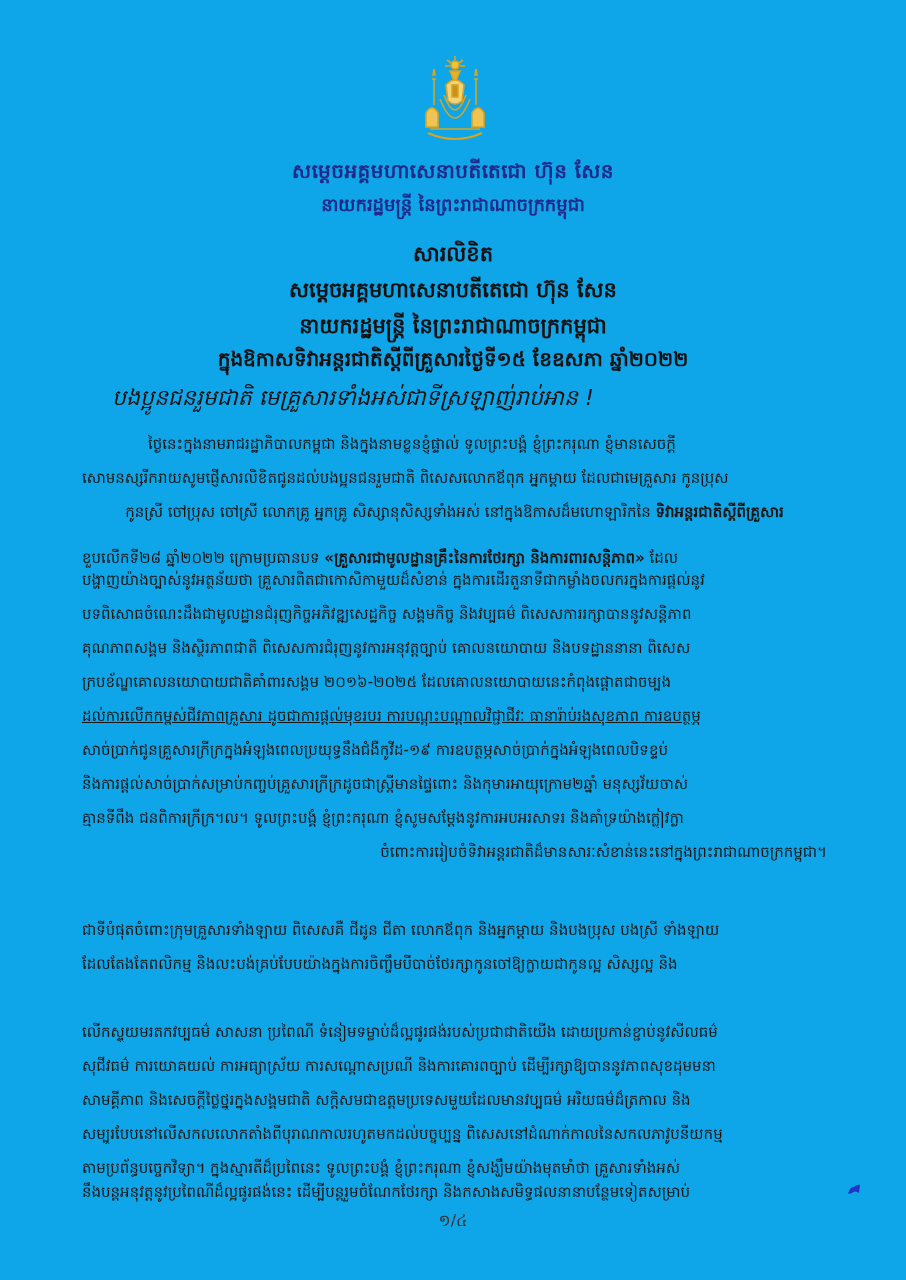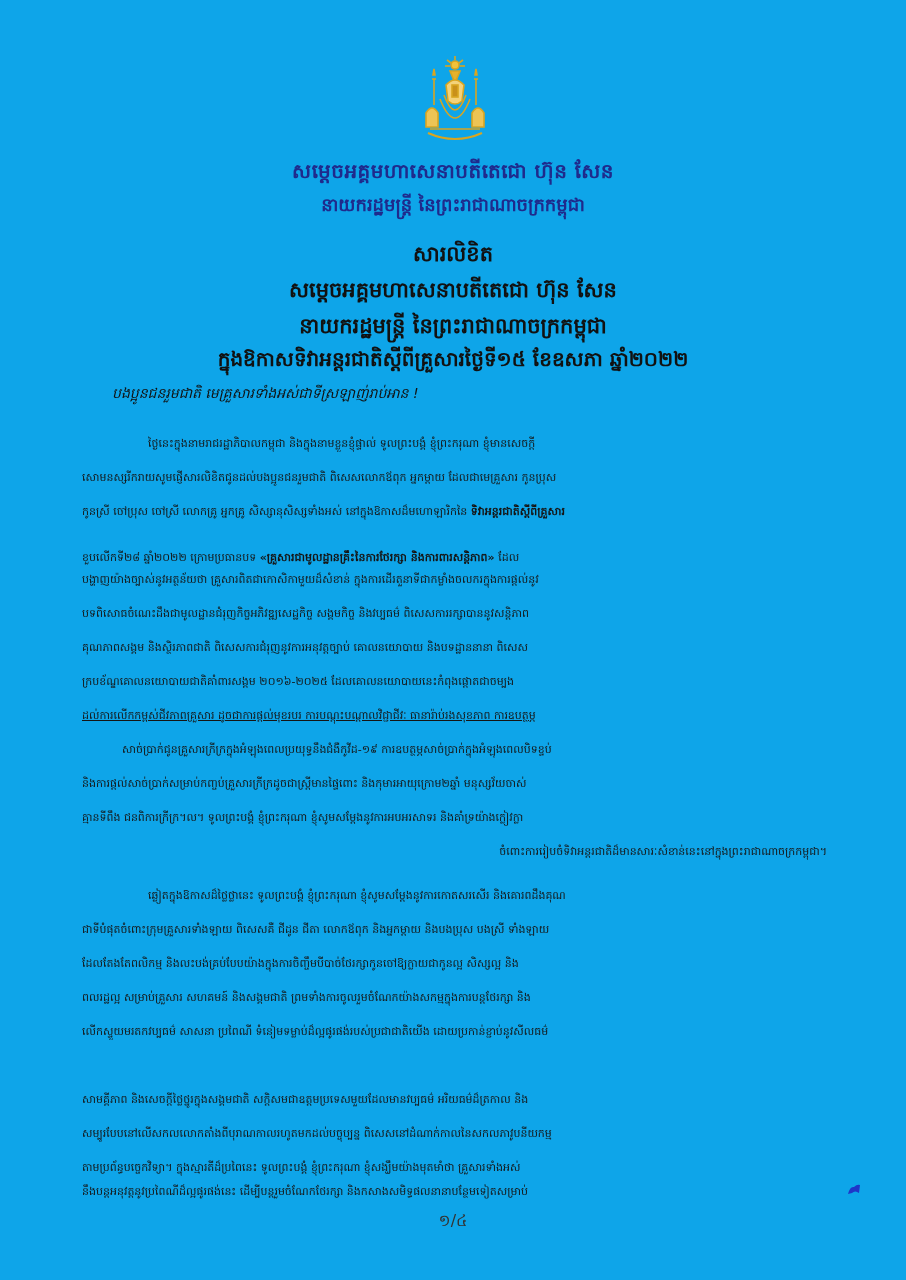--- a/index.html
+++ b/index.html
@@ -51,31 +51,31 @@
     }
     .t1 { top: 240px; font-size: 21px; }
     .t2 { top: 276px; font-size: 21px; }
     .t3 { top: 312px; font-size: 21px; }
     .t4 { top: 346px; font-size: 20px; }
 
     .salutation {
       position: absolute;
       left: 112px;
       top: 384px;
-      font-size: 14px;
+      font-size: 22px;
       font-style: italic;
       white-space: nowrap;
       color: #111;
       text-align: right;
     }
     .body-line {
       position: absolute;
       left: 82px;
       width: 745px;
-      font-size: 11px;
+      font-size: 15px;
       white-space: nowrap;
       overflow: hidden;
       color: #151515;
       line-height: 20px;
     }
     .indent { left: 148px; width: 680px; }
     .bold-run { font-weight: bold; }
 
     .page-number {
       position: absolute;
@@ -126,41 +126,40 @@
 
   <div class="title-line t1">សារលិខិត</div>
   <div class="title-line t2">សម្តេចអគ្គមហាសេនាបតីតេជោ ហ៊ុន សែន</div>
   <div class="title-line t3">នាយករដ្ឋមន្ត្រី នៃព្រះរាជាណាចក្រកម្ពុជា</div>
   <div class="title-line t4">ក្នុងឱកាសទិវាអន្តរជាតិស្តីពីគ្រួសារថ្ងៃទី១៥ ខែឧសភា ឆ្នាំ២០២២</div>
 
   <div class="salutation">បងប្អូនជនរួមជាតិ មេគ្រួសារទាំងអស់ជាទីស្រឡាញ់រាប់អាន !</div>
 
   <div class="body-line indent" style="top:434px;">ថ្ងៃនេះក្នុងនាមរាជរដ្ឋាភិបាលកម្ពុជា និងក្នុងនាមខ្លួនខ្ញុំផ្ទាល់ ទូលព្រះបង្គំ ខ្ញុំព្រះករុណា ខ្ញុំមានសេចក្តី</div>
   <div class="body-line" style="top:468px;">សោមនស្សរីករាយសូមផ្ញើសារលិខិតជូនដល់បងប្អូនជនរួមជាតិ ពិសេសលោកឪពុក អ្នកម្តាយ ដែលជាមេគ្រួសារ កូនប្រុស</div>
-  <div class="body-line" style="top:502px;">
+  <div class="body-line" style="top:502px;text-align:center;">
     <span>កូនស្រី ចៅប្រុស ចៅស្រី លោកគ្រូ អ្នកគ្រូ សិស្សានុសិស្សទាំងអស់ នៅក្នុងឱកាសដ៏មហោឡារិកនៃ </span><span class="bold-run">ទិវាអន្តរជាតិស្តីពីគ្រួសារ</span>
   </div>
   <div class="body-line" style="top:548px;">
     <span>ខួបលើកទី២៨ ឆ្នាំ២០២២ ក្រោមប្រធានបទ </span><span class="bold-run">«គ្រួសារជាមូលដ្ឋានគ្រឹះនៃការថែរក្សា និងការពារសន្តិភាព»</span><span> ដែល</span>
   </div>
   <div class="body-line" style="top:570px;">បង្ហាញយ៉ាងច្បាស់នូវអត្ថន័យថា គ្រួសារពិតជាកោសិកាមួយដ៏សំខាន់ ក្នុងការដើរតួនាទីជាកម្លាំងចលករក្នុងការផ្តល់នូវ</div>
   <div class="body-line" style="top:638px;">គុណភាពសង្គម និងស្ថិរភាពជាតិ ពិសេសការជំរុញនូវការអនុវត្តច្បាប់ គោលនយោបាយ និងបទដ្ឋាននានា ពិសេស</div>
   <div class="body-line" style="top:604px;">បទពិសោធចំណេះដឹងជាមូលដ្ឋានជំរុញកិច្ចអភិវឌ្ឍសេដ្ឋកិច្ច សង្គមកិច្ច និងវប្បធម៌ ពិសេសការរក្សាបាននូវសន្តិភាព</div>
   <div class="body-line" style="top:672px;">ក្របខ័ណ្ឌគោលនយោបាយជាតិគាំពារសង្គម ២០១៦-២០២៥ ដែលគោលនយោបាយនេះកំពុងផ្តោតជាចម្បង</div>
   <div class="body-line" style="top:706px;text-decoration:underline;">ដល់ការលើកកម្ពស់ជីវភាពគ្រួសារ ដូចជាការផ្តល់មុខរបរ ការបណ្តុះបណ្តាលវិជ្ជាជីវៈ ធានារ៉ាប់រងសុខភាព ការឧបត្ថម្ភ</div>
-  <div class="body-line" style="top:740px;margin-left:40px;">សាច់ប្រាក់ជូនគ្រួសារក្រីក្រក្នុងអំឡុងពេលប្រយុទ្ធនឹងជំងឺកូវីដ-១៩ ការឧបត្ថម្ភសាច់ប្រាក់ក្នុងអំឡុងពេលបិទខ្ទប់</div>
+  <div class="body-line" style="top:740px;">សាច់ប្រាក់ជូនគ្រួសារក្រីក្រក្នុងអំឡុងពេលប្រយុទ្ធនឹងជំងឺកូវីដ-១៩ ការឧបត្ថម្ភសាច់ប្រាក់ក្នុងអំឡុងពេលបិទខ្ទប់</div>
   <div class="body-line" style="top:774px;">និងការផ្តល់សាច់ប្រាក់សម្រាប់កញ្ចប់គ្រួសារក្រីក្រដូចជាស្ត្រីមានផ្ទៃពោះ និងកុមារអាយុក្រោម២ឆ្នាំ មនុស្សវ័យចាស់</div>
   <div class="body-line" style="top:808px;">គ្មានទីពឹង ជនពិការក្រីក្រ។ល។ ទូលព្រះបង្គំ ខ្ញុំព្រះករុណា ខ្ញុំសូមសម្តែងនូវការអបអរសាទរ និងគាំទ្រយ៉ាងក្លៀវក្លា</div>
   <div class="body-line" style="top:842px;text-align:right;">ចំពោះការរៀបចំទិវាអន្តរជាតិដ៏មានសារៈសំខាន់នេះនៅក្នុងព្រះរាជាណាចក្រកម្ពុជា។</div>
 
-  <div class="body-line indent" style="top:886px;">ឆ្លៀតក្នុងឱកាសដ៏ថ្លៃថ្លានេះ ទូលព្រះបង្គំ ខ្ញុំព្រះករុណា ខ្ញុំសូមសម្តែងនូវការកោតសរសើរ និងគោរពដឹងគុណ</div>
   <div class="body-line" style="top:920px;">ជាទីបំផុតចំពោះក្រុមគ្រួសារទាំងឡាយ ពិសេសគឺ ជីដូន ជីតា លោកឪពុក និងអ្នកម្តាយ និងបងប្រុស បងស្រី ទាំងឡាយ</div>
   <div class="body-line" style="top:954px;">ដែលតែងតែពលិកម្ម និងលះបង់គ្រប់បែបយ៉ាងក្នុងការចិញ្ចឹមបីបាច់ថែរក្សាកូនចៅឱ្យក្លាយជាកូនល្អ សិស្សល្អ និង</div>
-  <div class="body-line" style="top:988px;">ពលរដ្ឋល្អ សម្រាប់គ្រួសារ សហគមន៍ និងសង្គមជាតិ ព្រមទាំងការចូលរួមចំណែកយ៉ាងសកម្មក្នុងការបន្តថែរក្សា និង</div>
   <div class="body-line" style="top:1022px;">លើកស្ទួយមរតកវប្បធម៌ សាសនា ប្រពៃណី ទំនៀមទម្លាប់ដ៏ល្អផូរផង់របស់ប្រជាជាតិយើង ដោយប្រកាន់ខ្ជាប់នូវសីលធម៌</div>
+  <div class="body-line" style="top:1056px;">សុជីវធម៌ ការយោគយល់ ការអធ្យាស្រ័យ ការសណ្តោសប្រណី និងការគោរពច្បាប់ ដើម្បីរក្សាឱ្យបាននូវភាពសុខដុមមនា</div>
   <div class="body-line" style="top:1124px;">សម្បូរបែបនៅលើសកលលោកតាំងពីបុរាណកាលរហូតមកដល់បច្ចុប្បន្ន ពិសេសនៅដំណាក់កាលនៃសកលភាវូបនីយកម្ម</div>
   <div class="body-line" style="top:1090px;">សាមគ្គីភាព និងសេចក្តីថ្លៃថ្នូរក្នុងសង្គមជាតិ សក្តិសមជាឧត្តមប្រទេសមួយដែលមានវប្បធម៌ អរិយធម៌ដ៏ត្រកាល និង</div>
   <div class="body-line" style="top:1158px;">តាមប្រព័ន្ធបច្ចេកវិទ្យា។ ក្នុងស្មារតីដ៏ប្រពៃនេះ ទូលព្រះបង្គំ ខ្ញុំព្រះករុណា ខ្ញុំសង្ឃឹមយ៉ាងមុតមាំថា គ្រួសារទាំងអស់</div>
   <div class="body-line" style="top:1182px;">នឹងបន្តអនុវត្តនូវប្រពៃណីដ៏ល្អផូរផង់នេះ ដើម្បីបន្តរួមចំណែកថែរក្សា និងកសាងសមិទ្ធផលនានាបន្ថែមទៀតសម្រាប់</div>
 
   <svg class="initial-mark" viewBox="0 0 14 12">
     <path d="M1 11 Q3 3 7 4 Q10 1 13 2 L12 10 Q8 7 5 10 Z" fill="#1f35c8"></path>
   </svg>
 
   <div class="page-number">១/៤</div>

